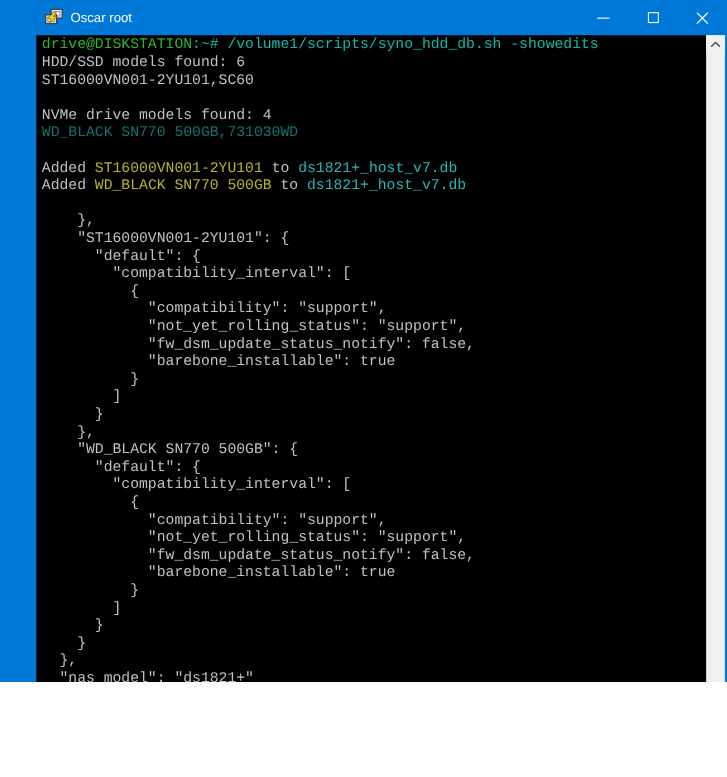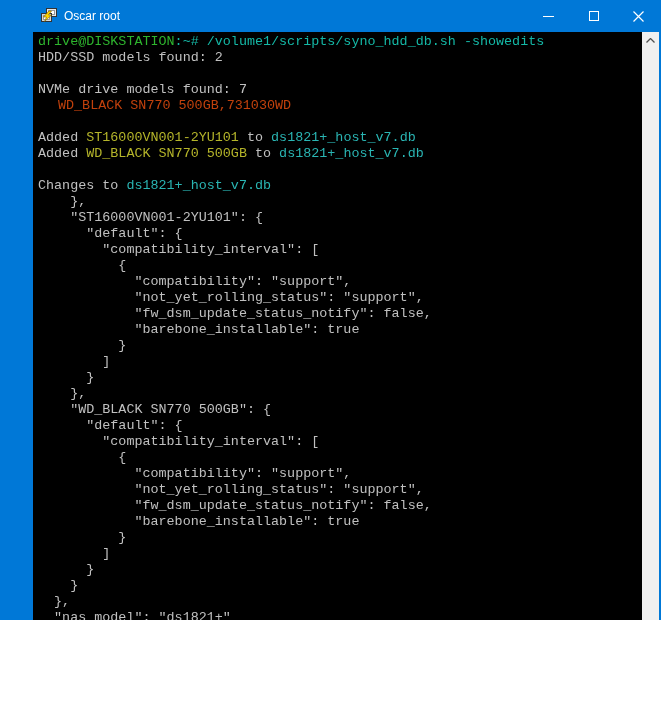--- a/index.html
+++ b/index.html
@@ -126,29 +126,29 @@
           <path d="M0.5 0.5 L10.5 10.5 M10.5 0.5 L0.5 10.5" stroke="#ffffff" stroke-width="1.2" fill="none"></path>
         </svg>
       </div>
     </div>
   </div>
 
   <div class="term-row">
     <div class="screen">
       <div>
           <div class="tline"><span style="color: rgb(46, 181, 46);">drive@DISKSTATION</span><span style="color: #14b8a6;">:~# /volume1/scripts/syno_hdd_db.sh -showedits</span></div>
-          <div class="tline"><span style="color: rgb(192, 192, 192);">HDD/SSD models found: 2</span></div>
+          <div class="tline"><span style="color: rgb(192, 192, 192);">HDD/SSD models found: 6</span></div>
+          <div class="tline"><span style="color: rgb(192, 192, 192);">ST16000VN001-2YU101,SC60</span></div>
           <div class="tline"></div>
-          <div class="tline"><span style="color: rgb(192, 192, 192);">NVMe drive models found: 7</span></div>
-          <div class="tline"><span style="color: #c2410c; margin-left: 20px;">WD_BLACK SN770 500GB,731030WD</span></div>
+          <div class="tline"><span style="color: rgb(192, 192, 192);">NVMe drive models found: 4</span></div>
+          <div class="tline"><span style="color: #0f766e;">WD_BLACK SN770 500GB,731030WD</span></div>
           <div class="tline"></div>
           <div class="tline"><span style="color: rgb(192, 192, 192);">Added </span><span style="color: rgb(181, 181, 42);">ST16000VN001-2YU101</span><span style="color: rgb(192, 192, 192);"> to </span><span style="color: rgb(42, 181, 179);">ds1821+_host_v7.db</span></div>
           <div class="tline"><span style="color: rgb(192, 192, 192);">Added </span><span style="color: rgb(181, 181, 42);">WD_BLACK SN770 500GB</span><span style="color: rgb(192, 192, 192);"> to </span><span style="color: rgb(42, 181, 179);">ds1821+_host_v7.db</span></div>
           <div class="tline"></div>
-          <div class="tline"><span style="color: rgb(192, 192, 192);">Changes to </span><span style="color: rgb(42, 181, 179);">ds1821+_host_v7.db</span></div>
           <div class="tline"><span style="color: rgb(192, 192, 192);">    },</span></div>
           <div class="tline"><span style="color: rgb(192, 192, 192);">    "ST16000VN001-2YU101": {</span></div>
           <div class="tline"><span style="color: rgb(192, 192, 192);">      "default": {</span></div>
           <div class="tline"><span style="color: rgb(192, 192, 192);">        "compatibility_interval": [</span></div>
           <div class="tline"><span style="color: rgb(192, 192, 192);">          {</span></div>
           <div class="tline"><span style="color: rgb(192, 192, 192);">            "compatibility": "support",</span></div>
           <div class="tline"><span style="color: rgb(192, 192, 192);">            "not_yet_rolling_status": "support",</span></div>
           <div class="tline"><span style="color: rgb(192, 192, 192);">            "fw_dsm_update_status_notify": false,</span></div>
           <div class="tline"><span style="color: rgb(192, 192, 192);">            "barebone_installable": true</span></div>
           <div class="tline"><span style="color: rgb(192, 192, 192);">          }</span></div>

